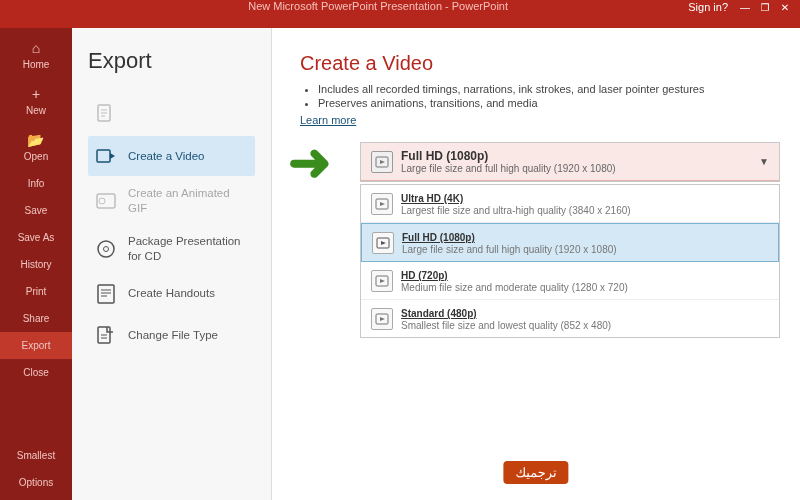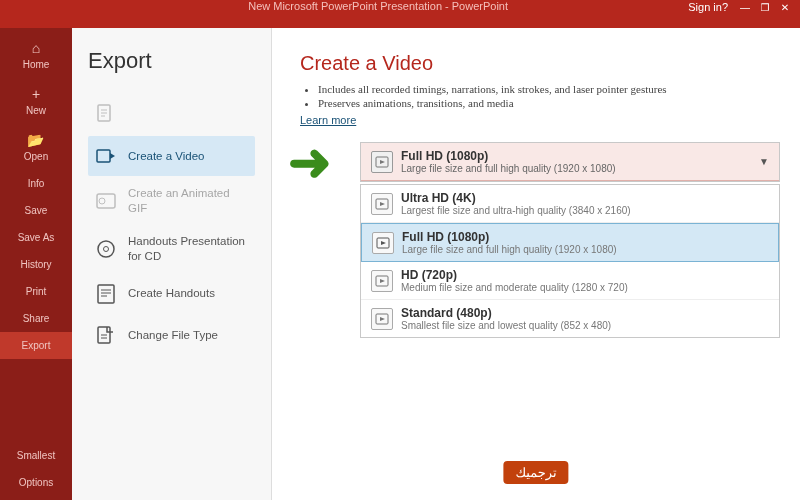--- a/index.html
+++ b/index.html
@@ -142,21 +142,20 @@
       margin-bottom: 8px;
     }
     .section-desc {
       font-size: 11px;
       color: #555;
       margin-bottom: 4px;
     }
     .bullet-list {
       margin-left: 18px;
       margin-bottom: 4px;
-      font-family: Liberation Serif, serif;
     }
     .bullet-list li {
       font-size: 11px;
       color: #444;
       margin-bottom: 2px;
     }
     .learn-more {
       color: #1a5276;
       font-size: 11px;
       cursor: pointer;
@@ -247,22 +246,23 @@
       margin-right: 8px;
       display: flex;
       align-items: center;
       justify-content: center;
       font-size: 9px;
       background: #f8f8f8;
       flex-shrink: 0;
       color: #666;
     }
     .quality-option-text strong {
-      font-size: 12px;
+      font-size: 10px;
       color: #333;
+      text-decoration: underline;
     }
     .quality-option-text span {
       font-size: 10px;
       color: #777;
       display: block;
     }
 
     
     .watermark-badge {
       position: absolute;
@@ -325,20 +325,23 @@
     </div>
     <div class="sidebar-item">
       <span>Print</span>
     </div>
     <div class="sidebar-item">
       <span>Share</span>
     </div>
     <div class="sidebar-item active">
       <span>Export</span>
     </div>
+    <div class="sidebar-item">
+      <span>Close</span>
+    </div>
     <div class="sidebar-spacer"></div>
     <div class="sidebar-bottom">
       <div class="sidebar-item">
         <span>Smallest</span>
       </div>
       <div class="sidebar-item">
         <span>Options</span>
       </div>
     </div>
   </div>
@@ -377,21 +380,21 @@
       <span class="export-item-label">Create an Animated GIF</span>
     </div>
 
     <div class="export-item">
       <div class="export-item-icon">
         <svg width="20" height="20" viewBox="0 0 20 20">
             <circle cx="10" cy="10" r="8" fill="none" stroke="#555" stroke-width="1.5"></circle>
             <circle cx="10" cy="10" r="2.5" fill="none" stroke="#555" stroke-width="1"></circle>
           </svg>
       </div>
-      <span class="export-item-label">Handouts Presentation for CD</span>
+      <span class="export-item-label">Package Presentation for CD</span>
     </div>
 
     <div class="export-item">
       <div class="export-item-icon">
         <svg width="18" height="20" viewBox="0 0 18 20">
             <rect x="1" y="1" width="16" height="18" rx="1" fill="none" stroke="#555" stroke-width="1.5"></rect>
             <line x1="4" y1="6" x2="14" y2="6" stroke="#555" stroke-width="1"></line>
             <line x1="4" y1="9" x2="14" y2="9" stroke="#555" stroke-width="1"></line>
             <line x1="4" y1="12" x2="10" y2="12" stroke="#555" stroke-width="1"></line>
           </svg>

